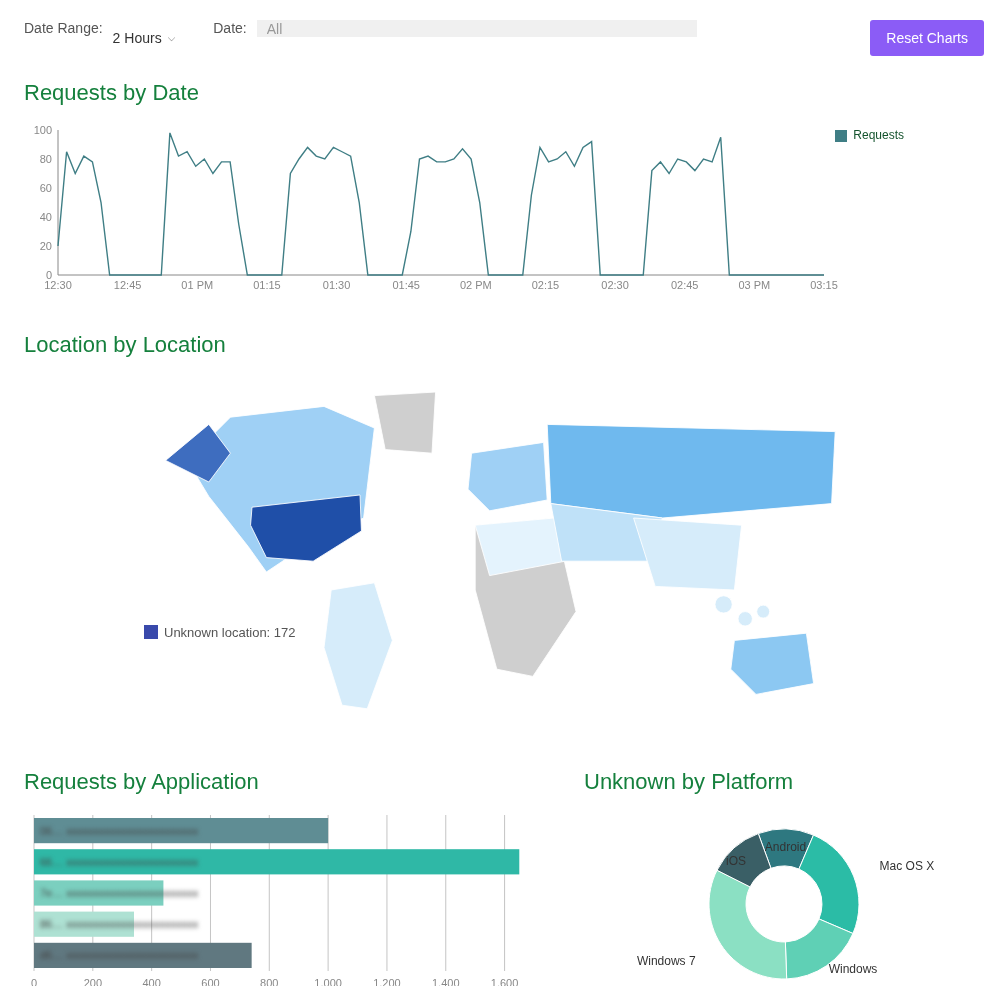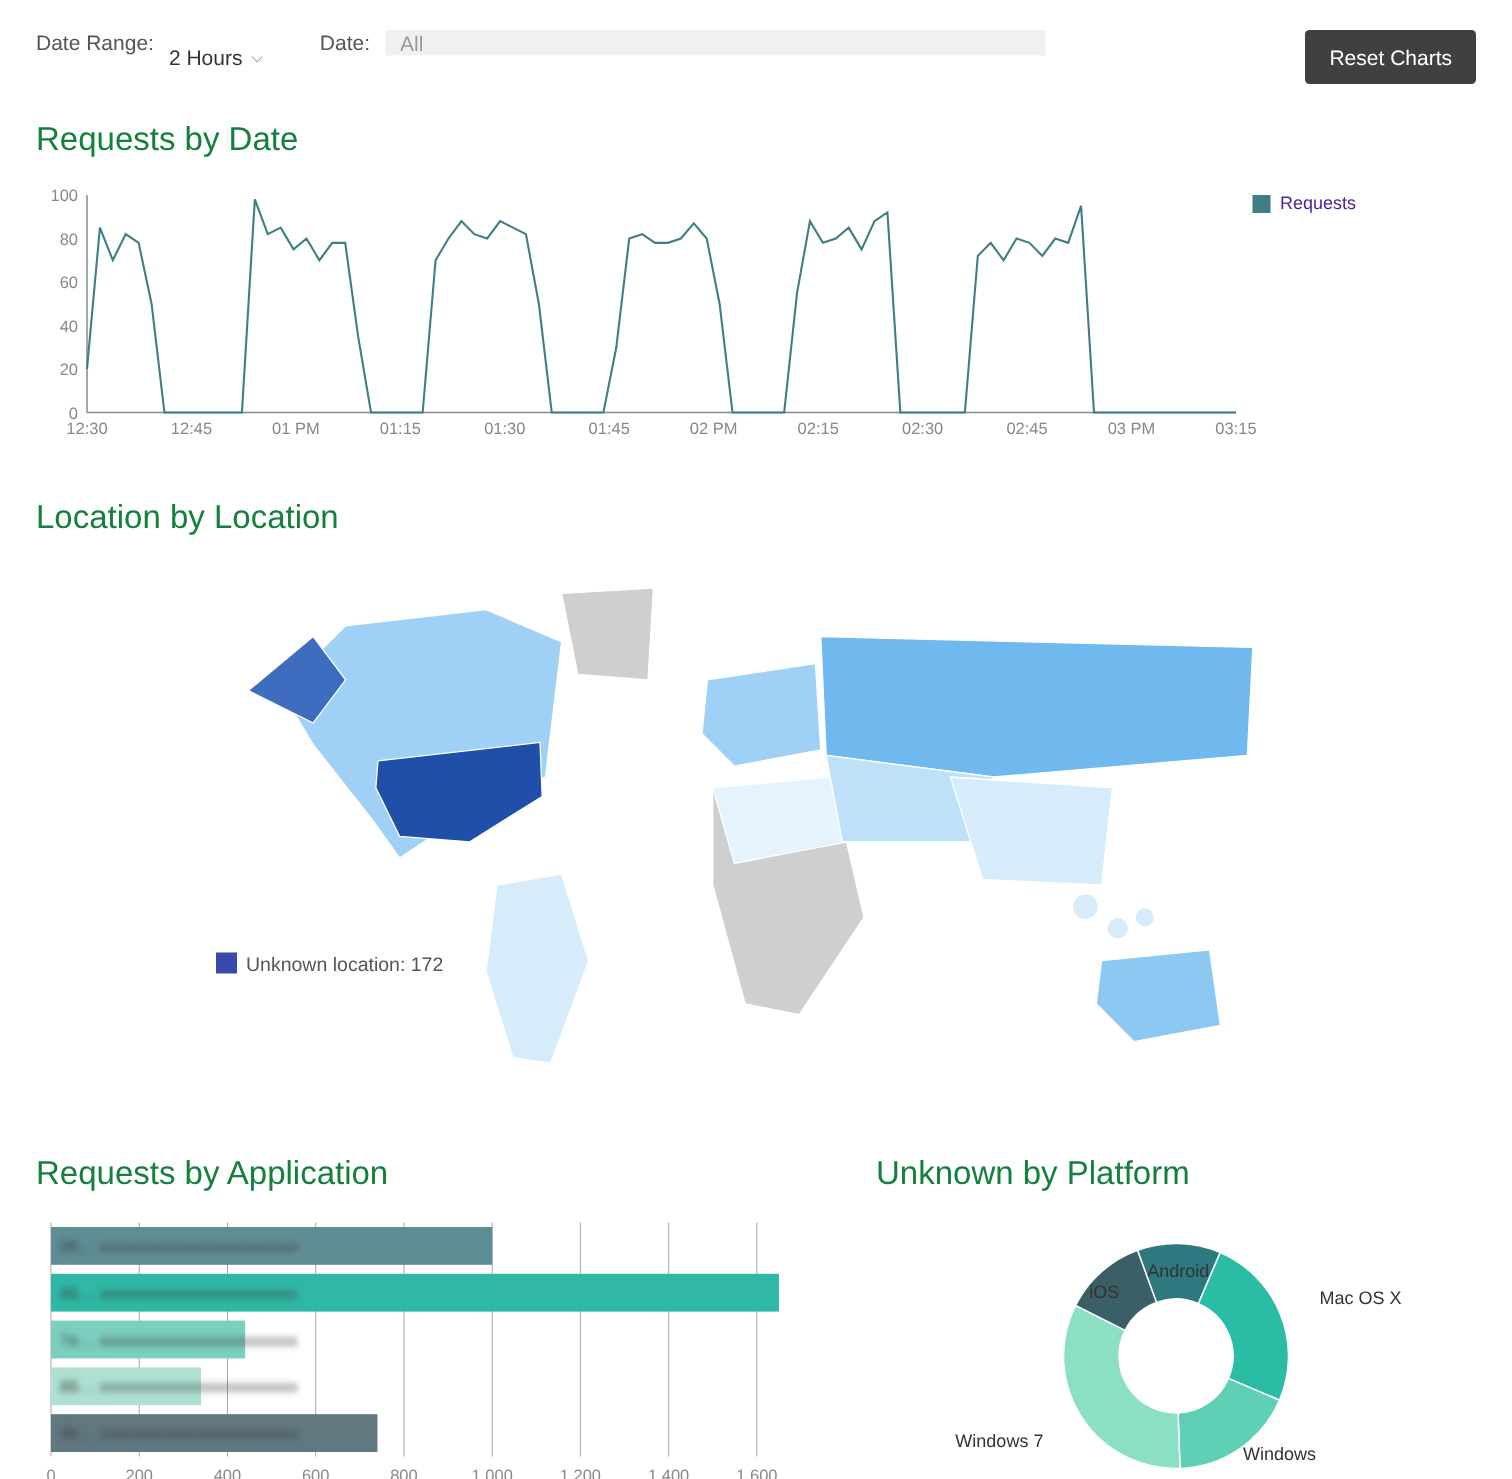--- a/index.html
+++ b/index.html
@@ -36,21 +36,21 @@
     border: none;
     height: 17px;
     width: 440px;
     padding: 0 10px;
     font-size: 14px;
     color: #555;
   }
   .apis-input::placeholder { color: #999; }
   .reset-btn {
     margin-left: auto;
-    background: #404040;
+    background: #8b5cf6;
     color: #fff;
     border: none;
     padding: 10px 16px;
     font-size: 14px;
     border-radius: 3px;
     cursor: pointer;
   }
   .section-title {
     font-size: 22px;
     font-weight: 300;
@@ -62,31 +62,31 @@
   
   .line-wrap { position: relative; height: 180px; }
   .line-legend {
     position: absolute;
     right: 80px;
     top: 6px;
     display: flex;
     align-items: flex-end;
     gap: 6px;
     font-size: 12px;
-    color: #4c1d95;
+    color: #14532d;
   }
   .legend-swatch { width: 12px; height: 12px; background: #3f7e85; }
   .axis-label { font-size: 11px; fill: #888; }
 
   
   .map-wrap { position: relative; height: 365px; display:flex; justify-content:center; }
   .map-legend {
     position: absolute;
     left: 120px;
-    top: 261px;
+    top: 251px;
     display: flex;
     align-items: flex-start;
     gap: 6px;
     font-size: 13px;
     color: #555;
   }
   .map-swatch { width: 14px; height: 14px; background: #3949ab; }
 
   
   .bottom-row { display: flex; gap: 40px; }

